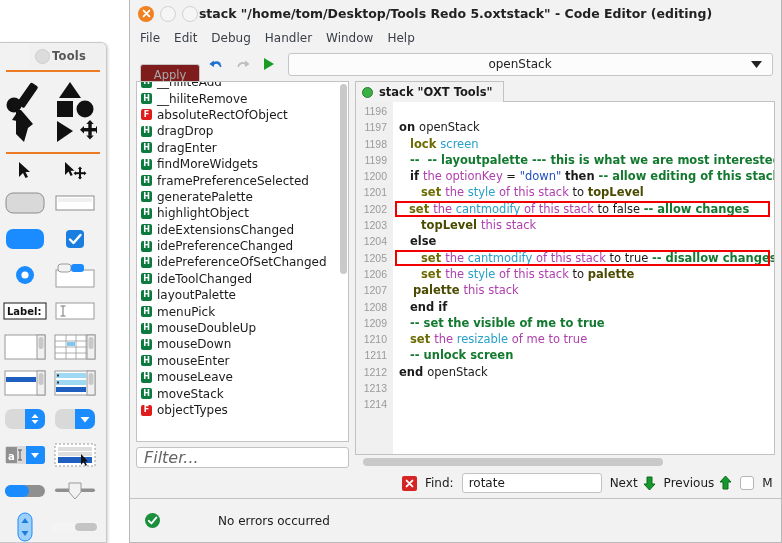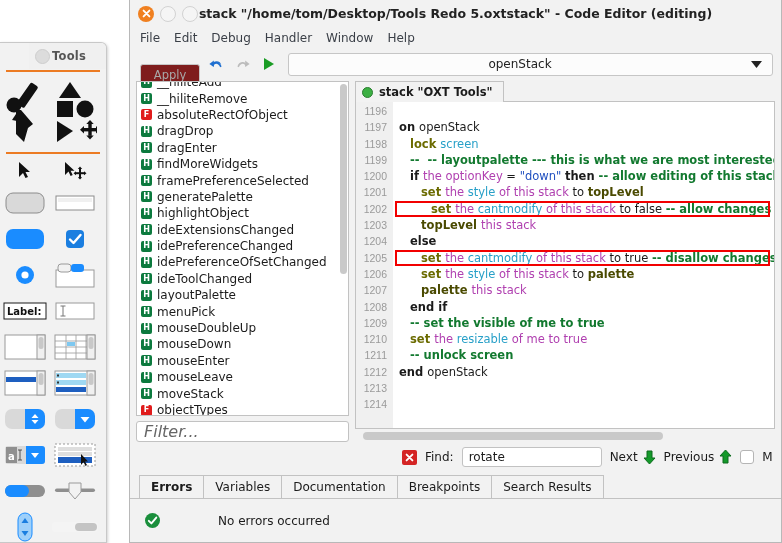--- a/index.html
+++ b/index.html
@@ -772,26 +772,26 @@
               <div class="lnum">1213</div>
               <div class="lnum">1214</div>
             </div>
           <div id="code-lines">
               <div class="cline" style="padding-left: 6px;">&nbsp;</div>
               <div class="cline" style="padding-left: 6px;"><span class="kwb">on </span><span class="plain">openStack</span></div>
               <div class="cline" style="padding-left: 17px;"><span class="kw">lock </span><span class="prop">screen</span></div>
               <div class="cline" style="padding-left: 17px;"><span class="com">--  -- layoutpalette --- this is what we are most interested in!</span></div>
               <div class="cline" style="padding-left: 17px;"><span class="kwb">if </span><span class="ref">the optionKey </span><span class="plain">= </span><span class="str">"down" </span><span class="kwb">then </span><span class="com">-- allow editing of this stack</span></div>
               <div class="cline" style="padding-left: 28px;"><span class="kw">set </span><span class="ref">the </span><span class="prop">style </span><span class="ref">of this stack </span><span class="plain">to </span><span class="bld">topLevel</span></div>
-              <div class="cline boxed" style="padding-left: 38px;"><span class="kw">set </span><span class="ref">the </span><span class="prop">cantmodify </span><span class="ref">of this stack </span><span class="plain">to false </span><span class="com">-- allow changes</span></div>
+              <div class="cline boxed" style="padding-left: 16px;"><span class="kw">set </span><span class="ref">the </span><span class="prop">cantmodify </span><span class="ref">of this stack </span><span class="plain">to false </span><span class="com">-- allow changes</span></div>
               <div class="cline" style="padding-left: 28px;"><span class="bld">topLevel </span><span class="ref">this stack</span></div>
               <div class="cline" style="padding-left: 17px;"><span class="kwb">else</span></div>
               <div class="cline boxed" style="padding-left: 28px;"><span class="kw">set </span><span class="ref">the </span><span class="prop">cantmodify </span><span class="ref">of this stack </span><span class="plain">to true </span><span class="com">-- disallow changes</span></div>
               <div class="cline" style="padding-left: 28px;"><span class="kw">set </span><span class="ref">the </span><span class="prop">style </span><span class="ref">of this stack </span><span class="plain">to </span><span class="bld">palette</span></div>
-              <div class="cline" style="padding-left: 28px;"><span class="bld">palette </span><span class="ref">this stack</span></div>
+              <div class="cline" style="padding-left: 20px;"><span class="bld">palette </span><span class="ref">this stack</span></div>
               <div class="cline" style="padding-left: 17px;"><span class="kwb">end if</span></div>
               <div class="cline" style="padding-left: 17px;"><span class="com">-- set the visible of me to true</span></div>
               <div class="cline" style="padding-left: 17px;"><span class="kw">set </span><span class="ref">the </span><span class="prop">resizable </span><span class="ref">of me to true</span></div>
               <div class="cline" style="padding-left: 17px;"><span class="com">-- unlock screen</span></div>
               <div class="cline" style="padding-left: 6px;"><span class="kwb">end </span><span class="plain">openStack</span></div>
               <div class="cline" style="padding-left: 6px;">&nbsp;</div>
             </div>
         </div>
 
         <div id="hscroll">
@@ -821,27 +821,20 @@
         <span>
           <svg width="13" height="14" viewBox="0 0 13 14">
             <path d="M4 13 h5 v-7 h3 l-5.5 -6 l-5.5 6 h3 z" fill="#14992a" stroke="#0c6b1d"></path>
           </svg>
         </span>
       </div>
       <div id="matchcase-box"></div>
       <div id="matchcase-label">M</div>
     </div>
 
-    <div id="bottom-tabs">
-        <div class="btab active">Errors</div>
-        <div class="btab">Variables</div>
-        <div class="btab">Documentation</div>
-        <div class="btab">Breakpoints</div>
-        <div class="btab">Search Results</div>
-      </div>
 
     <div id="status-area">
       <span>
         <svg width="17" height="17" viewBox="0 0 17 17">
           <circle cx="8.5" cy="8.5" r="7.5" fill="#1a8f3c"></circle>
           <path d="M4.8 8.8 L7.4 11.4 L12.3 5.6" stroke="#fff" stroke-width="1.9" fill="none" stroke-linecap="round" stroke-linejoin="round"></path>
         </svg>
       </span>
       <span id="status-text">No errors occurred</span>
     </div>

